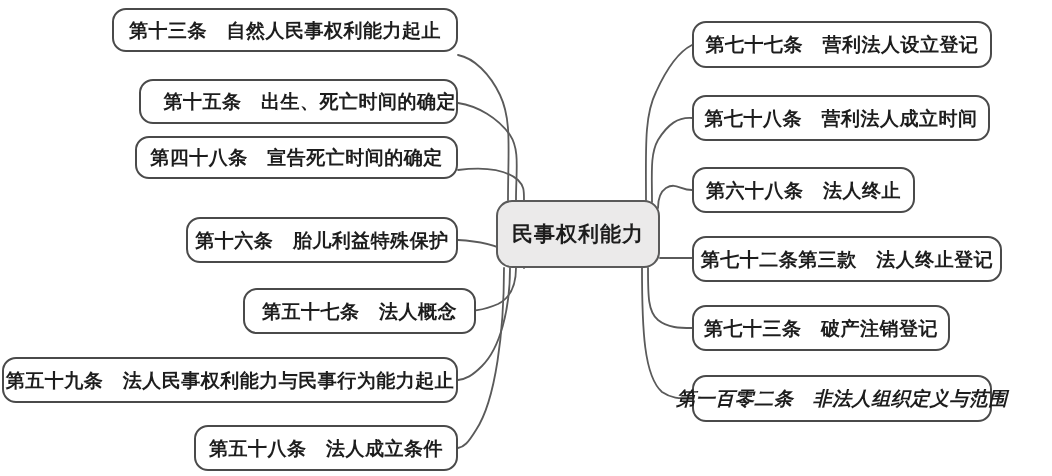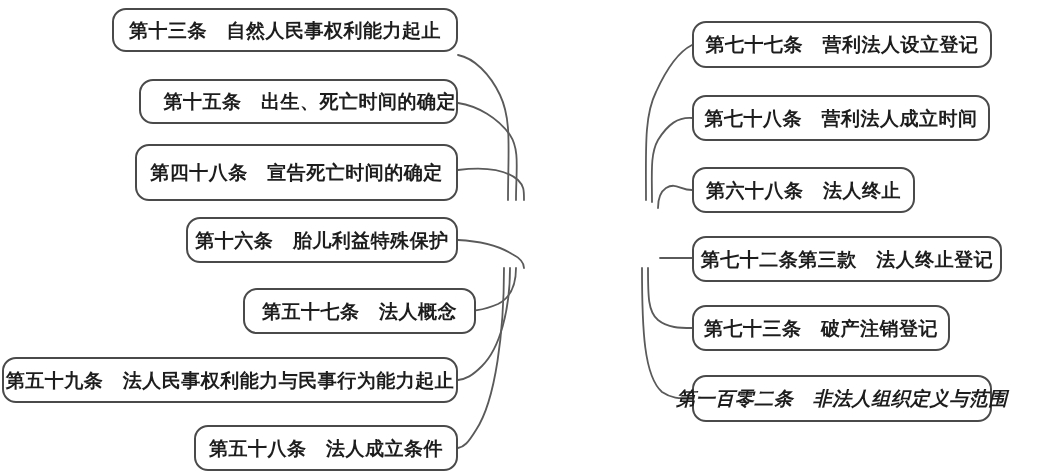--- a/index.html
+++ b/index.html
@@ -68,29 +68,32 @@
       <path d="M 510 268 C 510 310 500 348 482 366 C 472 376 466 379 458 380" fill="none" stroke="#5a5a5a" stroke-width="1.8" stroke-linecap="round"></path>
       <path d="M 504 268 C 504 330 496 400 476 430 C 468 443 464 447 458 448" fill="none" stroke="#5a5a5a" stroke-width="1.8" stroke-linecap="round"></path>
       <path d="M 646 200 C 646 150 644 116 656 92 C 666 70 678 52 692 45" fill="none" stroke="#5a5a5a" stroke-width="1.8" stroke-linecap="round"></path>
       <path d="M 652 202 C 652 174 650 154 658 140 C 668 124 678 117 692 118" fill="none" stroke="#5a5a5a" stroke-width="1.8" stroke-linecap="round"></path>
       <path d="M 658 208 C 658 198 660 192 666 188 C 676 182 680 190 692 190" fill="none" stroke="#5a5a5a" stroke-width="1.8" stroke-linecap="round"></path>
       <path d="M 660 258 C 672 258 680 258 692 258" fill="none" stroke="#5a5a5a" stroke-width="1.8" stroke-linecap="round"></path>
       <path d="M 648 268 C 648 296 648 312 658 320 C 668 328 680 328 692 328" fill="none" stroke="#5a5a5a" stroke-width="1.8" stroke-linecap="round"></path>
       <path d="M 642 268 C 642 330 644 376 662 392 C 674 400 682 398 692 398" fill="none" stroke="#5a5a5a" stroke-width="1.8" stroke-linecap="round"></path>
     </svg>
 
+  <div class="node center" id="center-node" style="left: 496px; top: 200px; width: 164px; height: 68px; background: rgb(235, 234, 234); border-color: rgb(90, 90, 90);">
+    <span class="node-label">民事权利能力</span>
+  </div>
 
   <div id="left-nodes">
       <div class="node" style="left: 112px; top: 8px; width: 346px; height: 44px; border-color: rgb(74, 74, 74); background: rgb(255, 255, 255);">
         <span class="node-label">第十三条　自然人民事权利能力起止</span>
       </div>
       <div class="node" style="left: 139px; top: 79px; width: 319px; height: 45px; border-color: rgb(74, 74, 74); background: rgb(255, 255, 255); justify-content: flex-end;">
         <span class="node-label">第十五条　出生、死亡时间的确定</span>
       </div>
-      <div class="node" style="left: 135px; top: 144px; width: 323px; height: 57px; border-color: rgb(74, 74, 74); background: rgb(255, 255, 255);">
+      <div class="node" style="left: 135px; top: 136px; width: 323px; height: 43px; border-color: rgb(74, 74, 74); background: rgb(255, 255, 255);">
         <span class="node-label">第四十八条　宣告死亡时间的确定</span>
       </div>
       <div class="node" style="left: 186px; top: 217px; width: 272px; height: 46px; border-color: rgb(74, 74, 74); background: rgb(255, 255, 255);">
         <span class="node-label">第十六条　胎儿利益特殊保护</span>
       </div>
       <div class="node" style="left: 243px; top: 288px; width: 233px; height: 46px; border-color: rgb(74, 74, 74); background: rgb(255, 255, 255);">
         <span class="node-label">第五十七条　法人概念</span>
       </div>
       <div class="node" style="left: 2px; top: 357px; width: 456px; height: 46px; border-color: rgb(74, 74, 74); background: rgb(255, 255, 255);">
         <span class="node-label">第五十九条　法人民事权利能力与民事行为能力起止</span>

